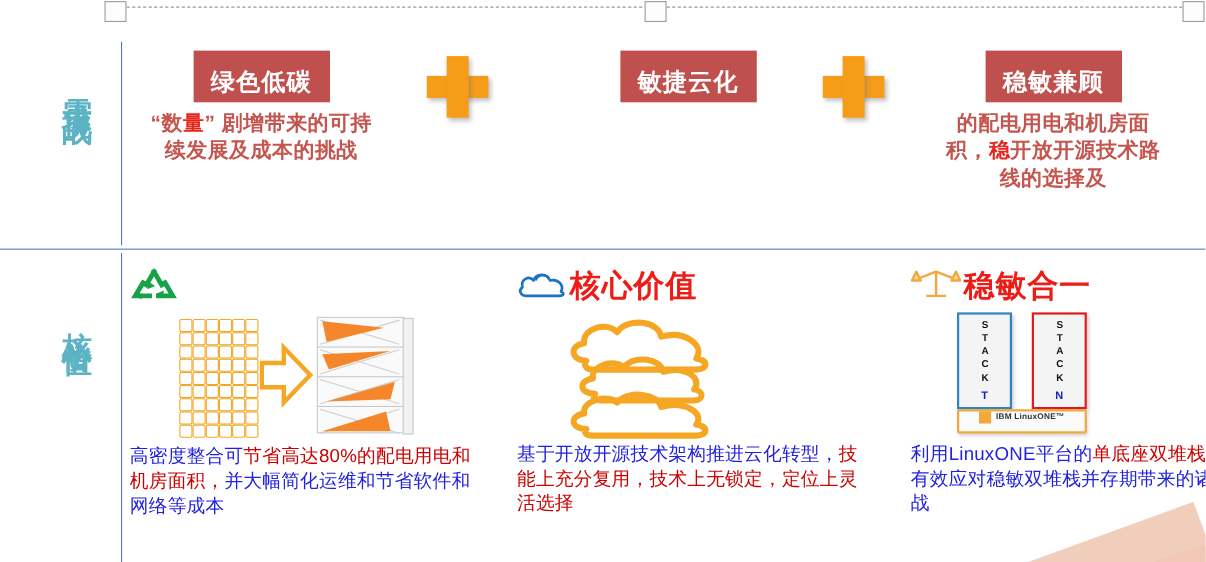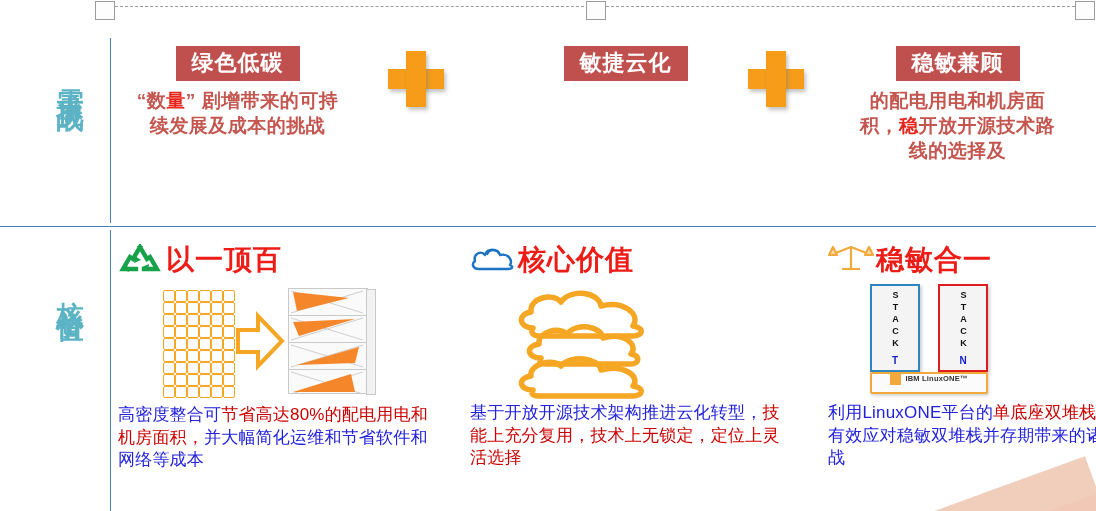--- a/index.html
+++ b/index.html
@@ -44,21 +44,21 @@
   .sidelabel.l1{top:68px;}
   .sidelabel.l2{top:280px;}
 
   
   .topcol{position:absolute;top:46px;width:205px;text-align:center;}
   .topcol.c0{left:135px;}
   .topcol.c1{left:523px;}
   .topcol.c2{left:855px;}
   .badge{display:inline-block;background:#C0504D;color:#ffffff;
     font-size:22px;font-weight:bold;letter-spacing:1px;
-    padding:4px 16px 6px 16px;line-height:1.15;}
+    padding:16px 16px 6px 16px;line-height:1.15;}
   .topbody{margin-top:8px;font-size:19px;font-weight:bold;line-height:1.30;
     color:#C4564F;letter-spacing:.5px;}
   .topbody .hot{color:#E8251B;}
 
   .plus{position:absolute;width:56px;height:56px;}
   .plus.p1{left:388px;top:51px;}
   .plus.p2{left:748px;top:51px;}
   .plus i{position:absolute;background:#F79C18;
     box-shadow:2px 3px 4px rgba(120,120,120,.45);}
   .plus i.h{left:0;top:18px;width:56px;height:20px;}
@@ -171,21 +171,20 @@
             <path d="M12 15 L5 27 L18 27"></path>
             <path d="M32 15 L39 27 L26 27"></path>
           </g>
           <g fill="#17A24A">
             <path d="M17 14 l6 4 l-7 3 z"></path>
             <path d="M4 25 l2 7 l-7 -3 z" transform="translate(5,-2)"></path>
             <path d="M28 29 l-6 -4 l7 -3 z" transform="translate(2,0)"></path>
           </g>
         </svg>
       </span>
-      <span class="htxt">以一顶百</span>
     </div>
 
     <div class="botart">
       <div class="srvgrid">
         <span></span>
           <span></span>
           <span></span>
           <span></span>
           <span></span>
           <span></span>

